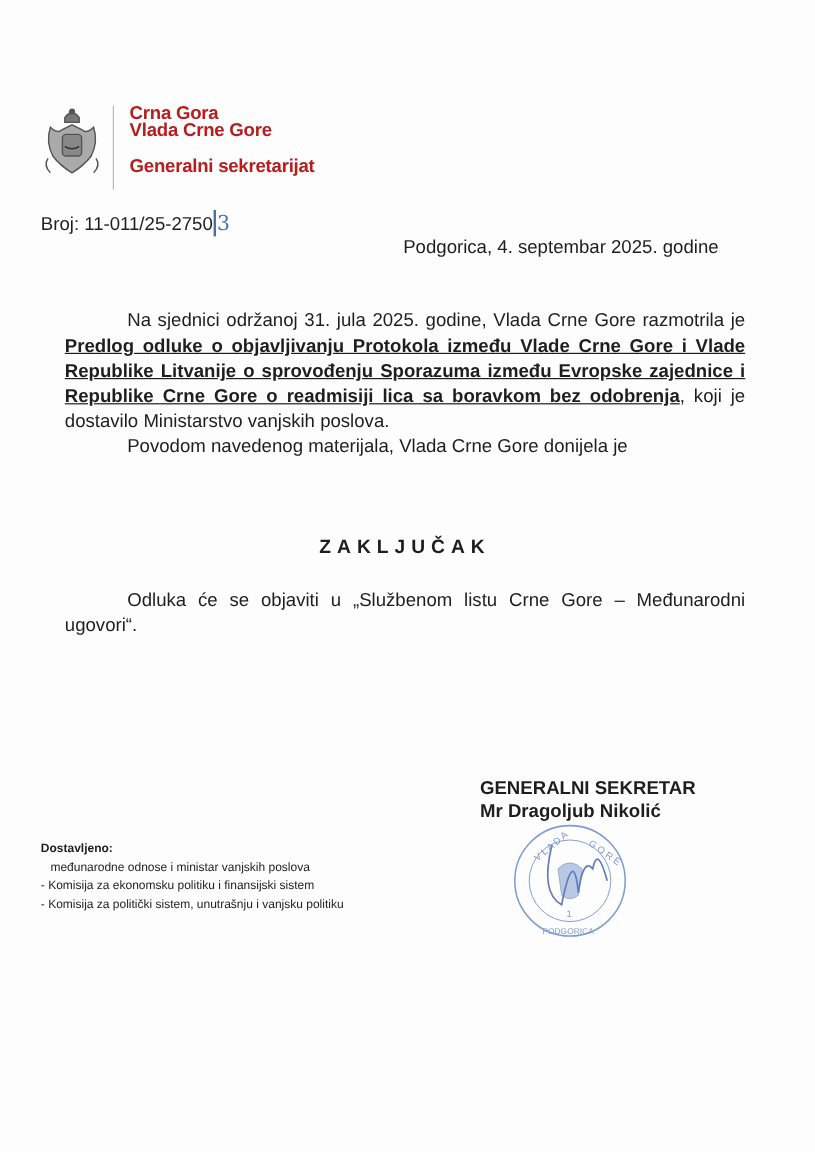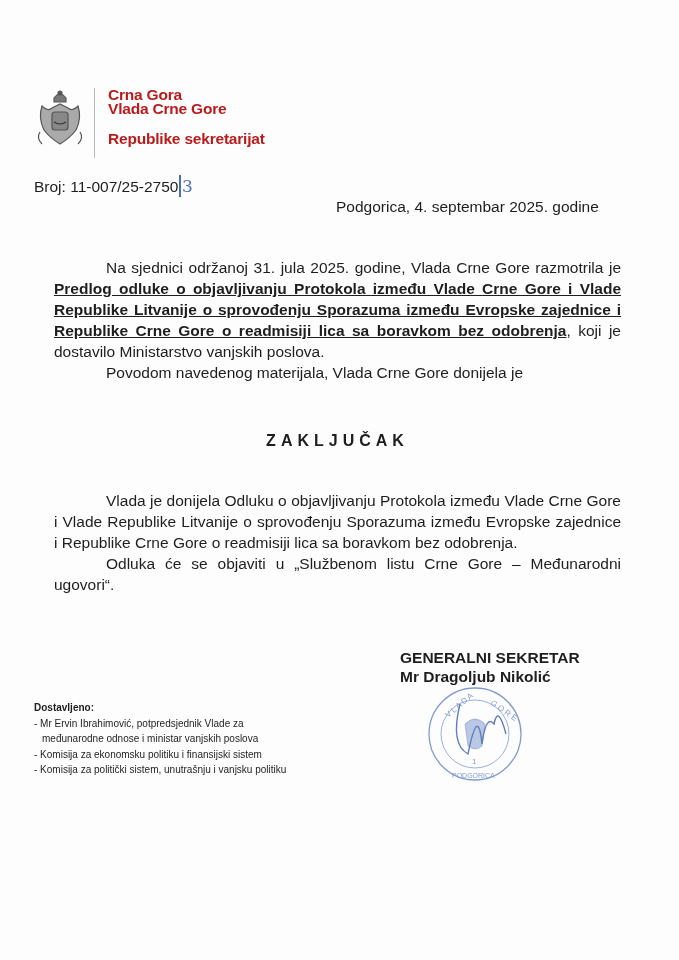--- a/index.html
+++ b/index.html
@@ -16,21 +16,21 @@
     .handnum { font-family: "DejaVu Serif", serif; color: #4a6fb0; font-size: 17px; }
     .handbar { display: inline-block; width: 1.5px; height: 22px; background: #4a6fb0; vertical-align: -5px; margin: 0 1px 0 1px; }
     .date { left: 336px; top: 175px; font-size: 15.5px; margin-top: 23px; }
     .para {
       left: 54px; width: 567px; font-size: 15.5px; line-height: 21px; text-align: justify;
     }
     .p1 { top: 257px; }
     .indent { text-indent: 52px; }
     .b { font-weight: bold; text-decoration: underline; }
     .title {
-      left: 54px; width: 567px; top: 432px; text-align: center; font-size: 16px; font-weight: bold;
+      left: 54px; width: 567px; top: 448px; text-align: center; font-size: 16px; font-weight: bold;
       letter-spacing: 5px;
     }
     .p2 { top: 490px; }
     .sign { left: 400px; width: 240px; text-align: left; font-weight: bold; font-size: 15.5px; line-height: 19px; top: 648px; }
     .stamp { left: 420px; top: 684px; width: 110px; height: 100px; }
     .dost { left: 34px; top: 700px; font-size: 10px; line-height: 15.5px; }
     .dost .h { font-weight: bold; }
     .dost .sub { padding-left: 8px; }
   </style>
 </head>
@@ -44,36 +44,35 @@
       <path d="M8 18 Q4 30 10 42 Q16 50 26 56 Q36 50 42 42 Q48 30 44 18 Q38 24 34 20 L26 16 L18 20 Q14 24 8 18 Z" fill="#aaa"></path>
       <rect x="18" y="24" width="16" height="18" rx="3" fill="#888"></rect>
       <path d="M20 34 Q26 38 32 34" stroke="#333"></path>
       <path d="M6 44 Q2 50 8 56 M46 44 Q50 50 44 56"></path>
     </g>
   </svg>
 </div>
 <div class="abs vline"></div>
 <div class="abs hdr hdr1">Crna Gora</div>
 <div class="abs hdr hdr2">Vlada Crne Gore</div>
-<div class="abs hdr hdr3">Republike sekretarijat</div>
+<div class="abs hdr hdr3">Generalni sekretarijat</div>
 
 <div class="abs ref">
-  <span>Broj: 11-007/25-2750</span><span class="handbar"></span><span class="handnum">3</span>
+  <span>Broj: 11-011/25-2750</span><span class="handbar"></span><span class="handnum">3</span>
 </div>
 <div class="abs date">Podgorica, 4. septembar 2025. godine</div>
 
 <div class="abs para p1">
   <div class="indent"><span>Na sjednici održanoj 31. jula 2025. godine, Vlada Crne Gore razmotrila je </span><span class="b">Predlog odluke o objavljivanju Protokola između Vlade Crne Gore i Vlade Republike Litvanije o sprovođenju Sporazuma između Evropske zajednice i Republike Crne Gore o readmisiji lica sa boravkom bez odobrenja</span><span>, koji je dostavilo Ministarstvo vanjskih poslova.</span></div>
   <div class="indent">Povodom navedenog materijala, Vlada Crne Gore donijela je</div>
 </div>
 
 <div class="abs title">ZAKLJUČAK</div>
 
 <div class="abs para p2">
-  <div class="indent">Vlada je donijela Odluku o objavljivanju Protokola između Vlade Crne Gore i Vlade Republike Litvanije o sprovođenju Sporazuma između Evropske zajednice i Republike Crne Gore o readmisiji lica sa boravkom bez odobrenja.</div>
   <div class="indent">Odluka će se objaviti u „Službenom listu Crne Gore – Međunarodni ugovori“.</div>
 </div>
 
 <div class="abs sign">
   <div>GENERALNI SEKRETAR</div>
   <div>Mr Dragoljub Nikolić</div>
 </div>
 
 <div class="abs stamp">
   <svg width="110" height="100" viewBox="0 0 110 100">
@@ -85,17 +84,16 @@
       <text x="70" y="20" font-size="8" fill="#6a8cc8" stroke="none" font-family="Liberation Sans, sans-serif" transform="rotate(35 70 20)">G O R E</text>
       <text x="52" y="80" font-size="8" fill="#6a8cc8" stroke="none" font-family="Liberation Sans, sans-serif">1</text>
       <text x="32" y="94" font-size="7" fill="#6a8cc8" stroke="none" font-family="Liberation Sans, sans-serif">PODGORICA</text>
       <path d="M40 20 Q30 60 48 70 Q58 20 62 60 Q66 30 74 40 Q78 20 86 50" stroke="#4a66b0" stroke-width="1.4"></path>
     </g>
   </svg>
 </div>
 
 <div class="abs dost">
   <div class="h">Dostavljeno:</div>
-  <div>- Mr Ervin Ibrahimović, potpredsjednik Vlade za</div>
   <div class="sub">međunarodne odnose i ministar vanjskih poslova</div>
   <div>- Komisija za ekonomsku politiku i finansijski sistem</div>
   <div>- Komisija za politički sistem, unutrašnju i vanjsku politiku</div>
 </div>
 
 </body></html>

